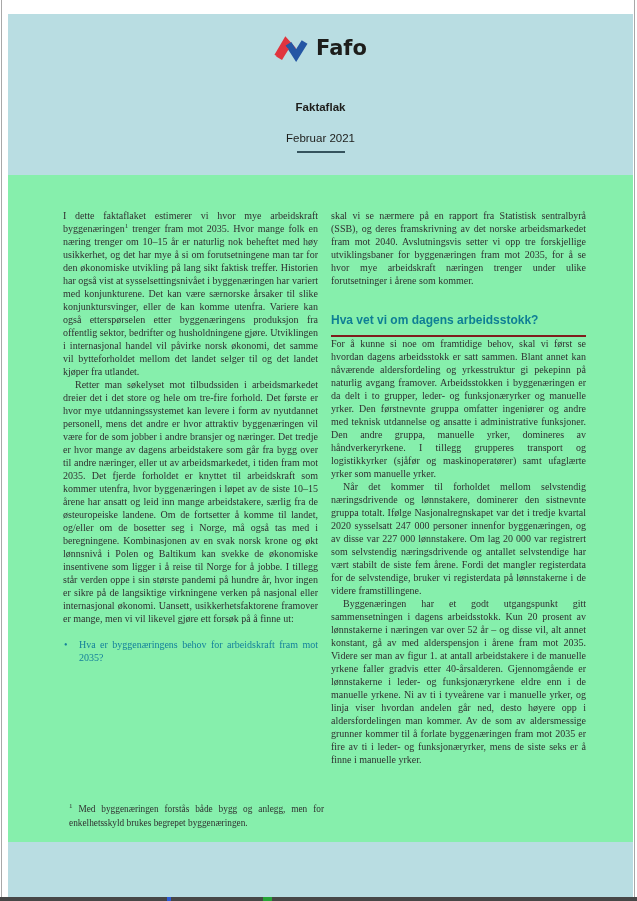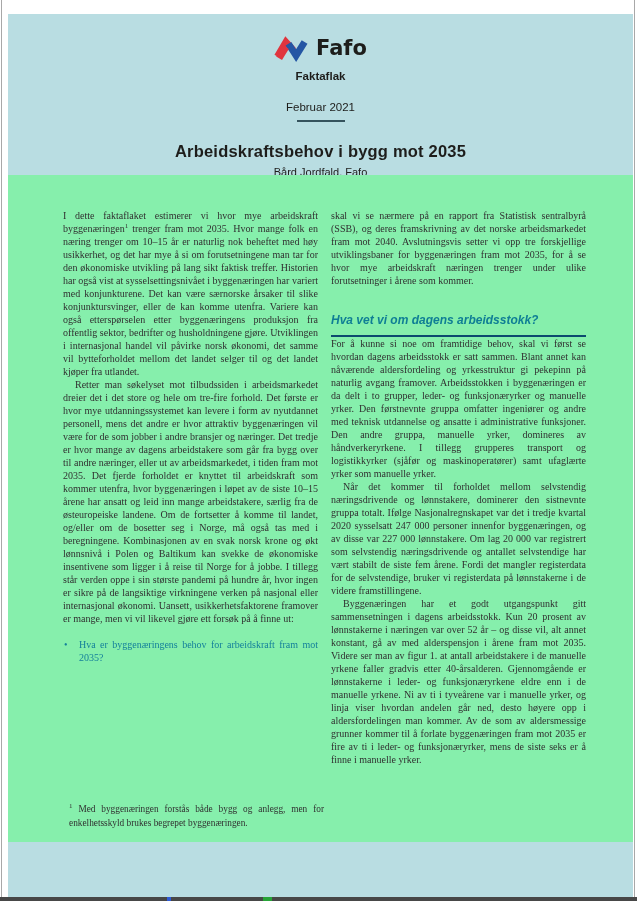--- a/index.html
+++ b/index.html
@@ -20,21 +20,21 @@
   .page {
     position:absolute; left:8px; top:14px; width:625px; height:892px;
     background:#b9dde2;
   }
 
   
   .header { text-align:center; color:#1d1d1b; }
   .logo-row { padding-top:19px; display:flex; justify-content:center; align-items:center; gap:8px; }
   .logo-mark { width:34px; height:30px; display:block; }
   .logo-text { font-family:"DejaVu Sans", sans-serif; font-weight:bold; font-size:21px; color:#1d1d1b; }
-  .series { margin-top:7px; font-family:"Liberation Sans", sans-serif; font-weight:bold; font-size:11.5px; }
+  .series { margin-top:38px; font-family:"Liberation Sans", sans-serif; font-weight:bold; font-size:11.5px; }
   .date   { margin-top:19px;  font-family:"Liberation Sans", sans-serif; font-size:11.5px; }
   .date-rule { width:48px; height:2px; background:#35535d; margin:7px auto 0 auto; }
   .doc-title { margin-top:20px; font-family:"Liberation Sans", sans-serif; font-weight:bold; font-size:16.5px; letter-spacing:0.2px; }
   .author { margin-top:5px; font-family:"Liberation Sans", sans-serif; font-size:11px; }
 
   
   .whitebox {
     position:absolute; left:0; top:161px; width:625px; height:667px;
     background:#86efac;
   }
@@ -47,22 +47,21 @@
   .bullet-item {
     display:flex; margin:13px 0 13px 1px; color:#14809a;
   }
   .bullet-dot { width:15px; flex:none; font-size:10px; }
   .bullet-text { flex:1; text-align:justify; }
 
   .section-heading {
     margin-top:27px; padding-bottom:8px;
     font-family:"Liberation Sans", sans-serif; font-weight:bold; font-size:12px;
     color:#0f7e95; text-align:left;
-    border-bottom:2px solid #0c4a6e;
-    font-style:italic;
+    border-bottom:2px solid #7f1d1d;
   }
   .after-heading { margin-top:8px; }
 
   .footnote {
     position:absolute; left:55px; top:628px; width:255px;
     font-size:9.3px; line-height:13.5px; color:#303030; text-align:justify;margin-left:6px;
   }
 </style>
 </head>
 <body>

